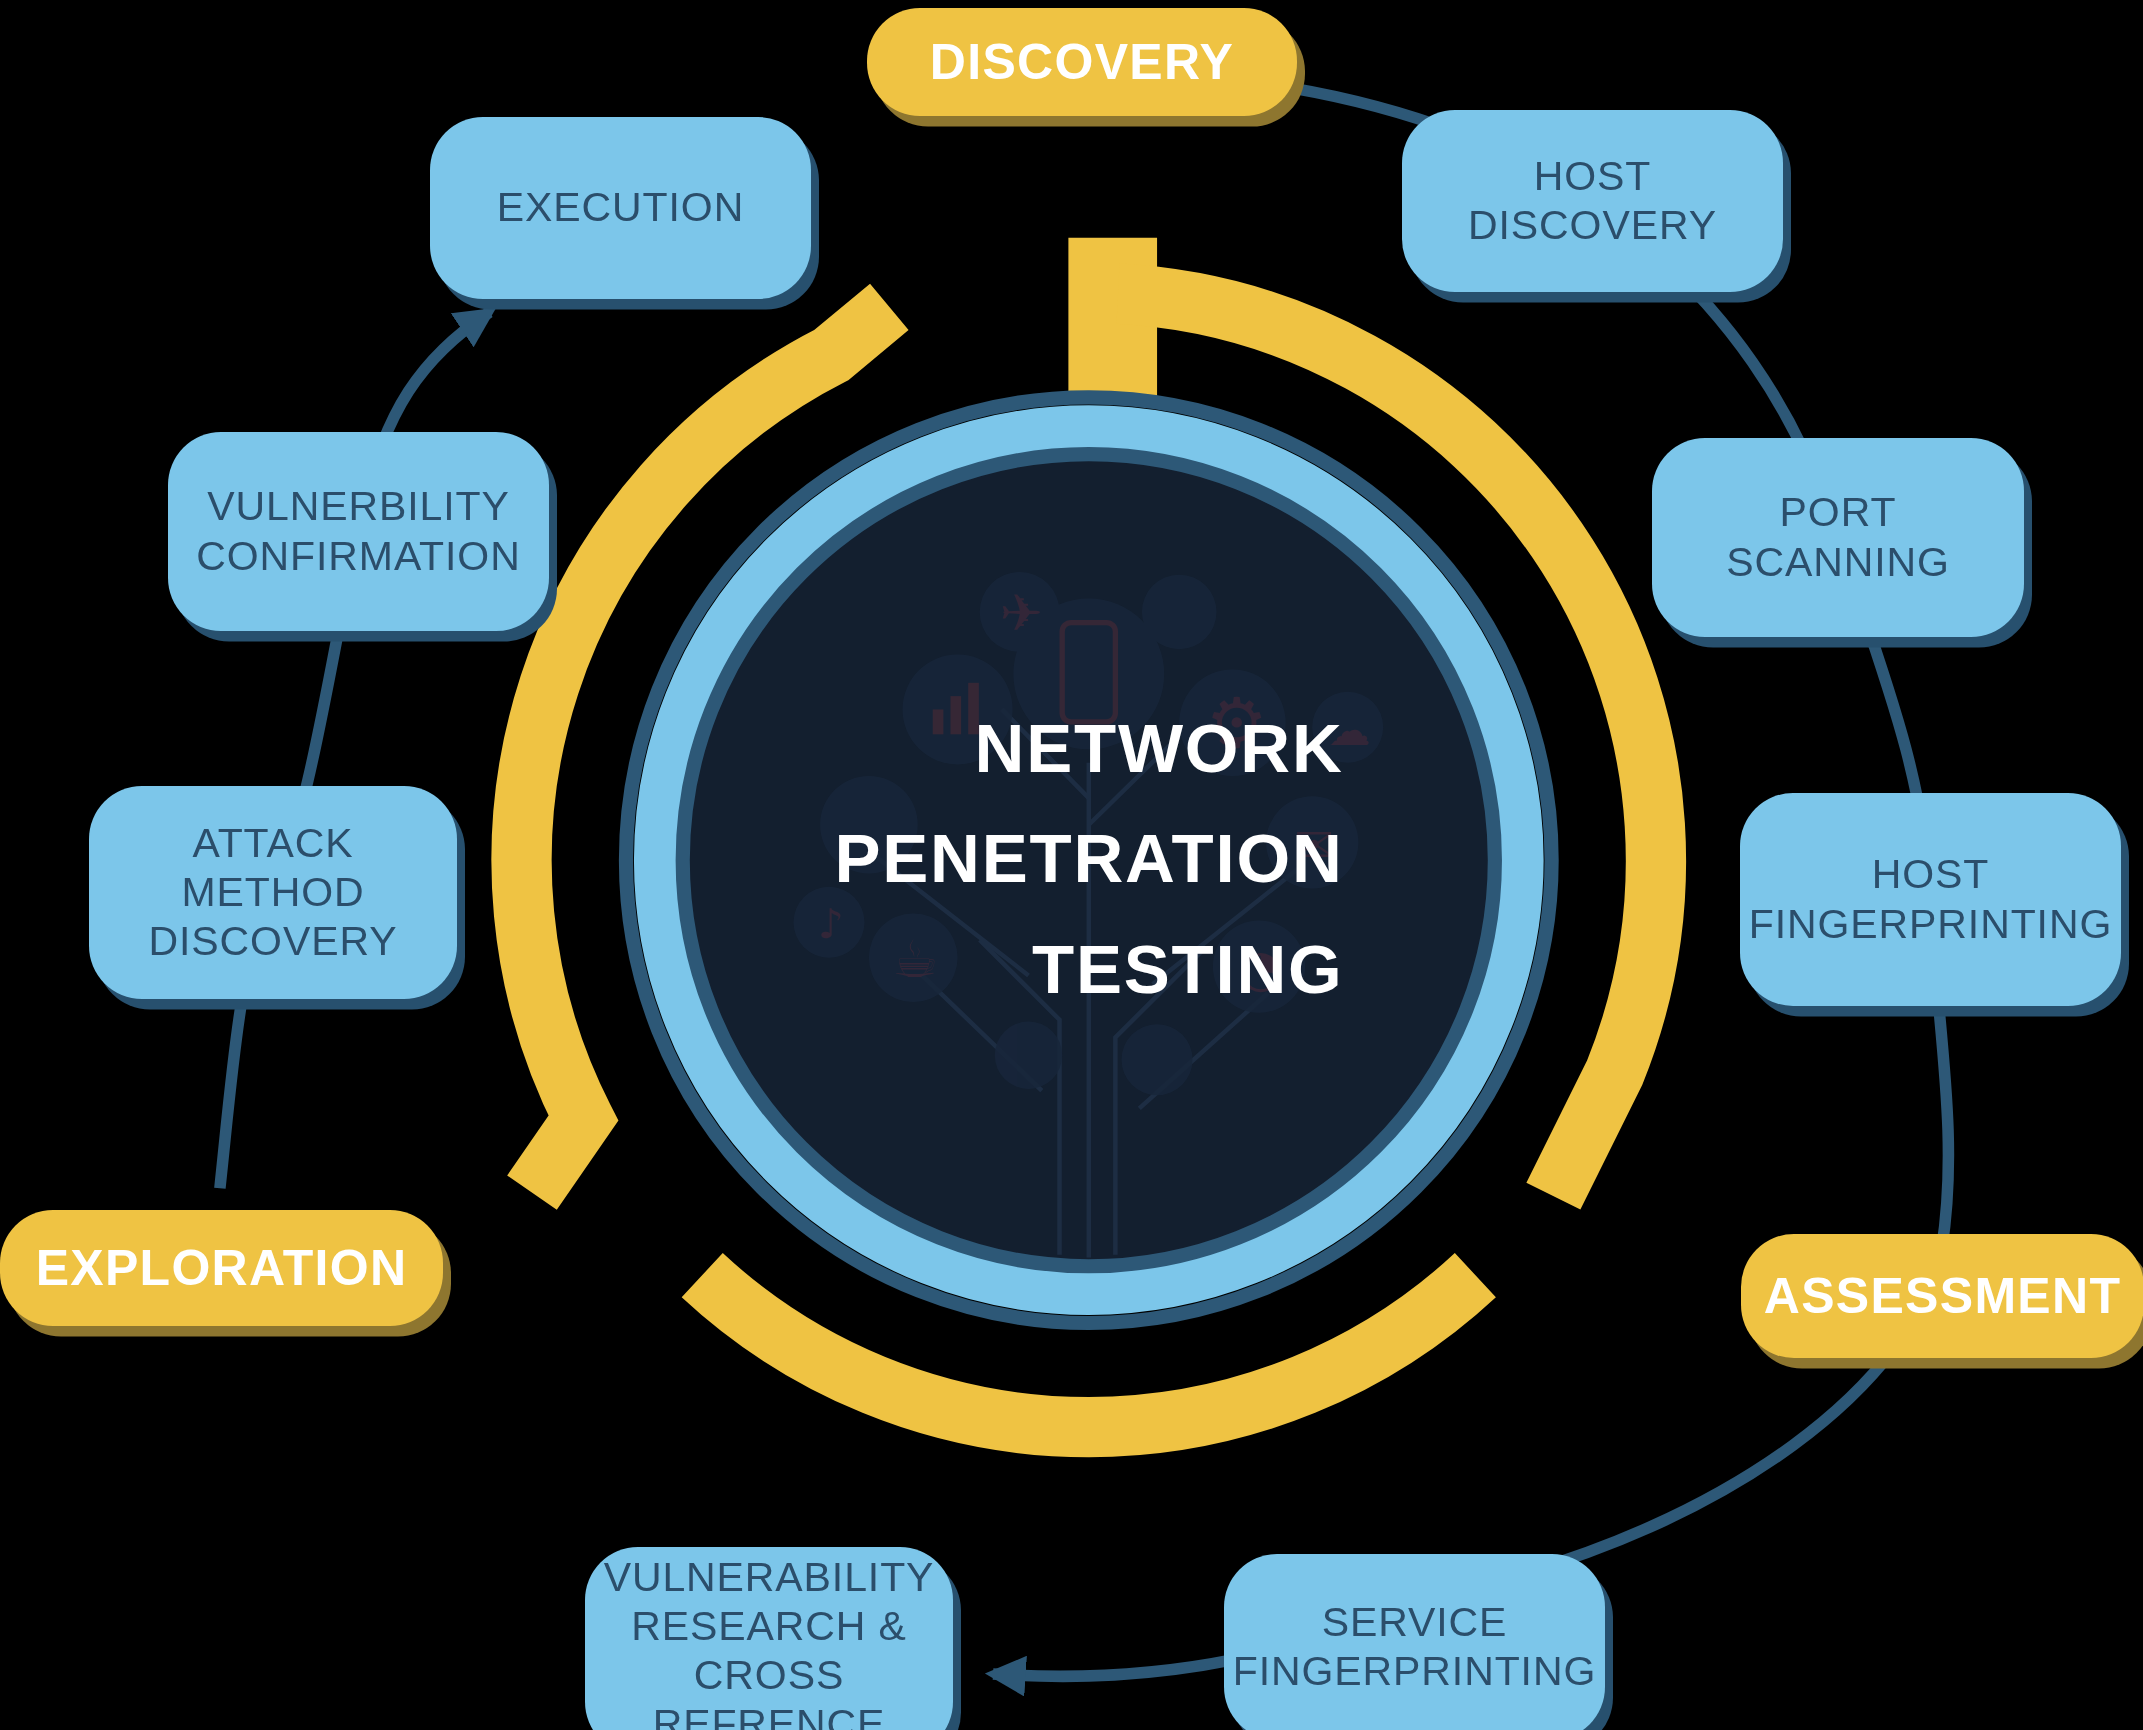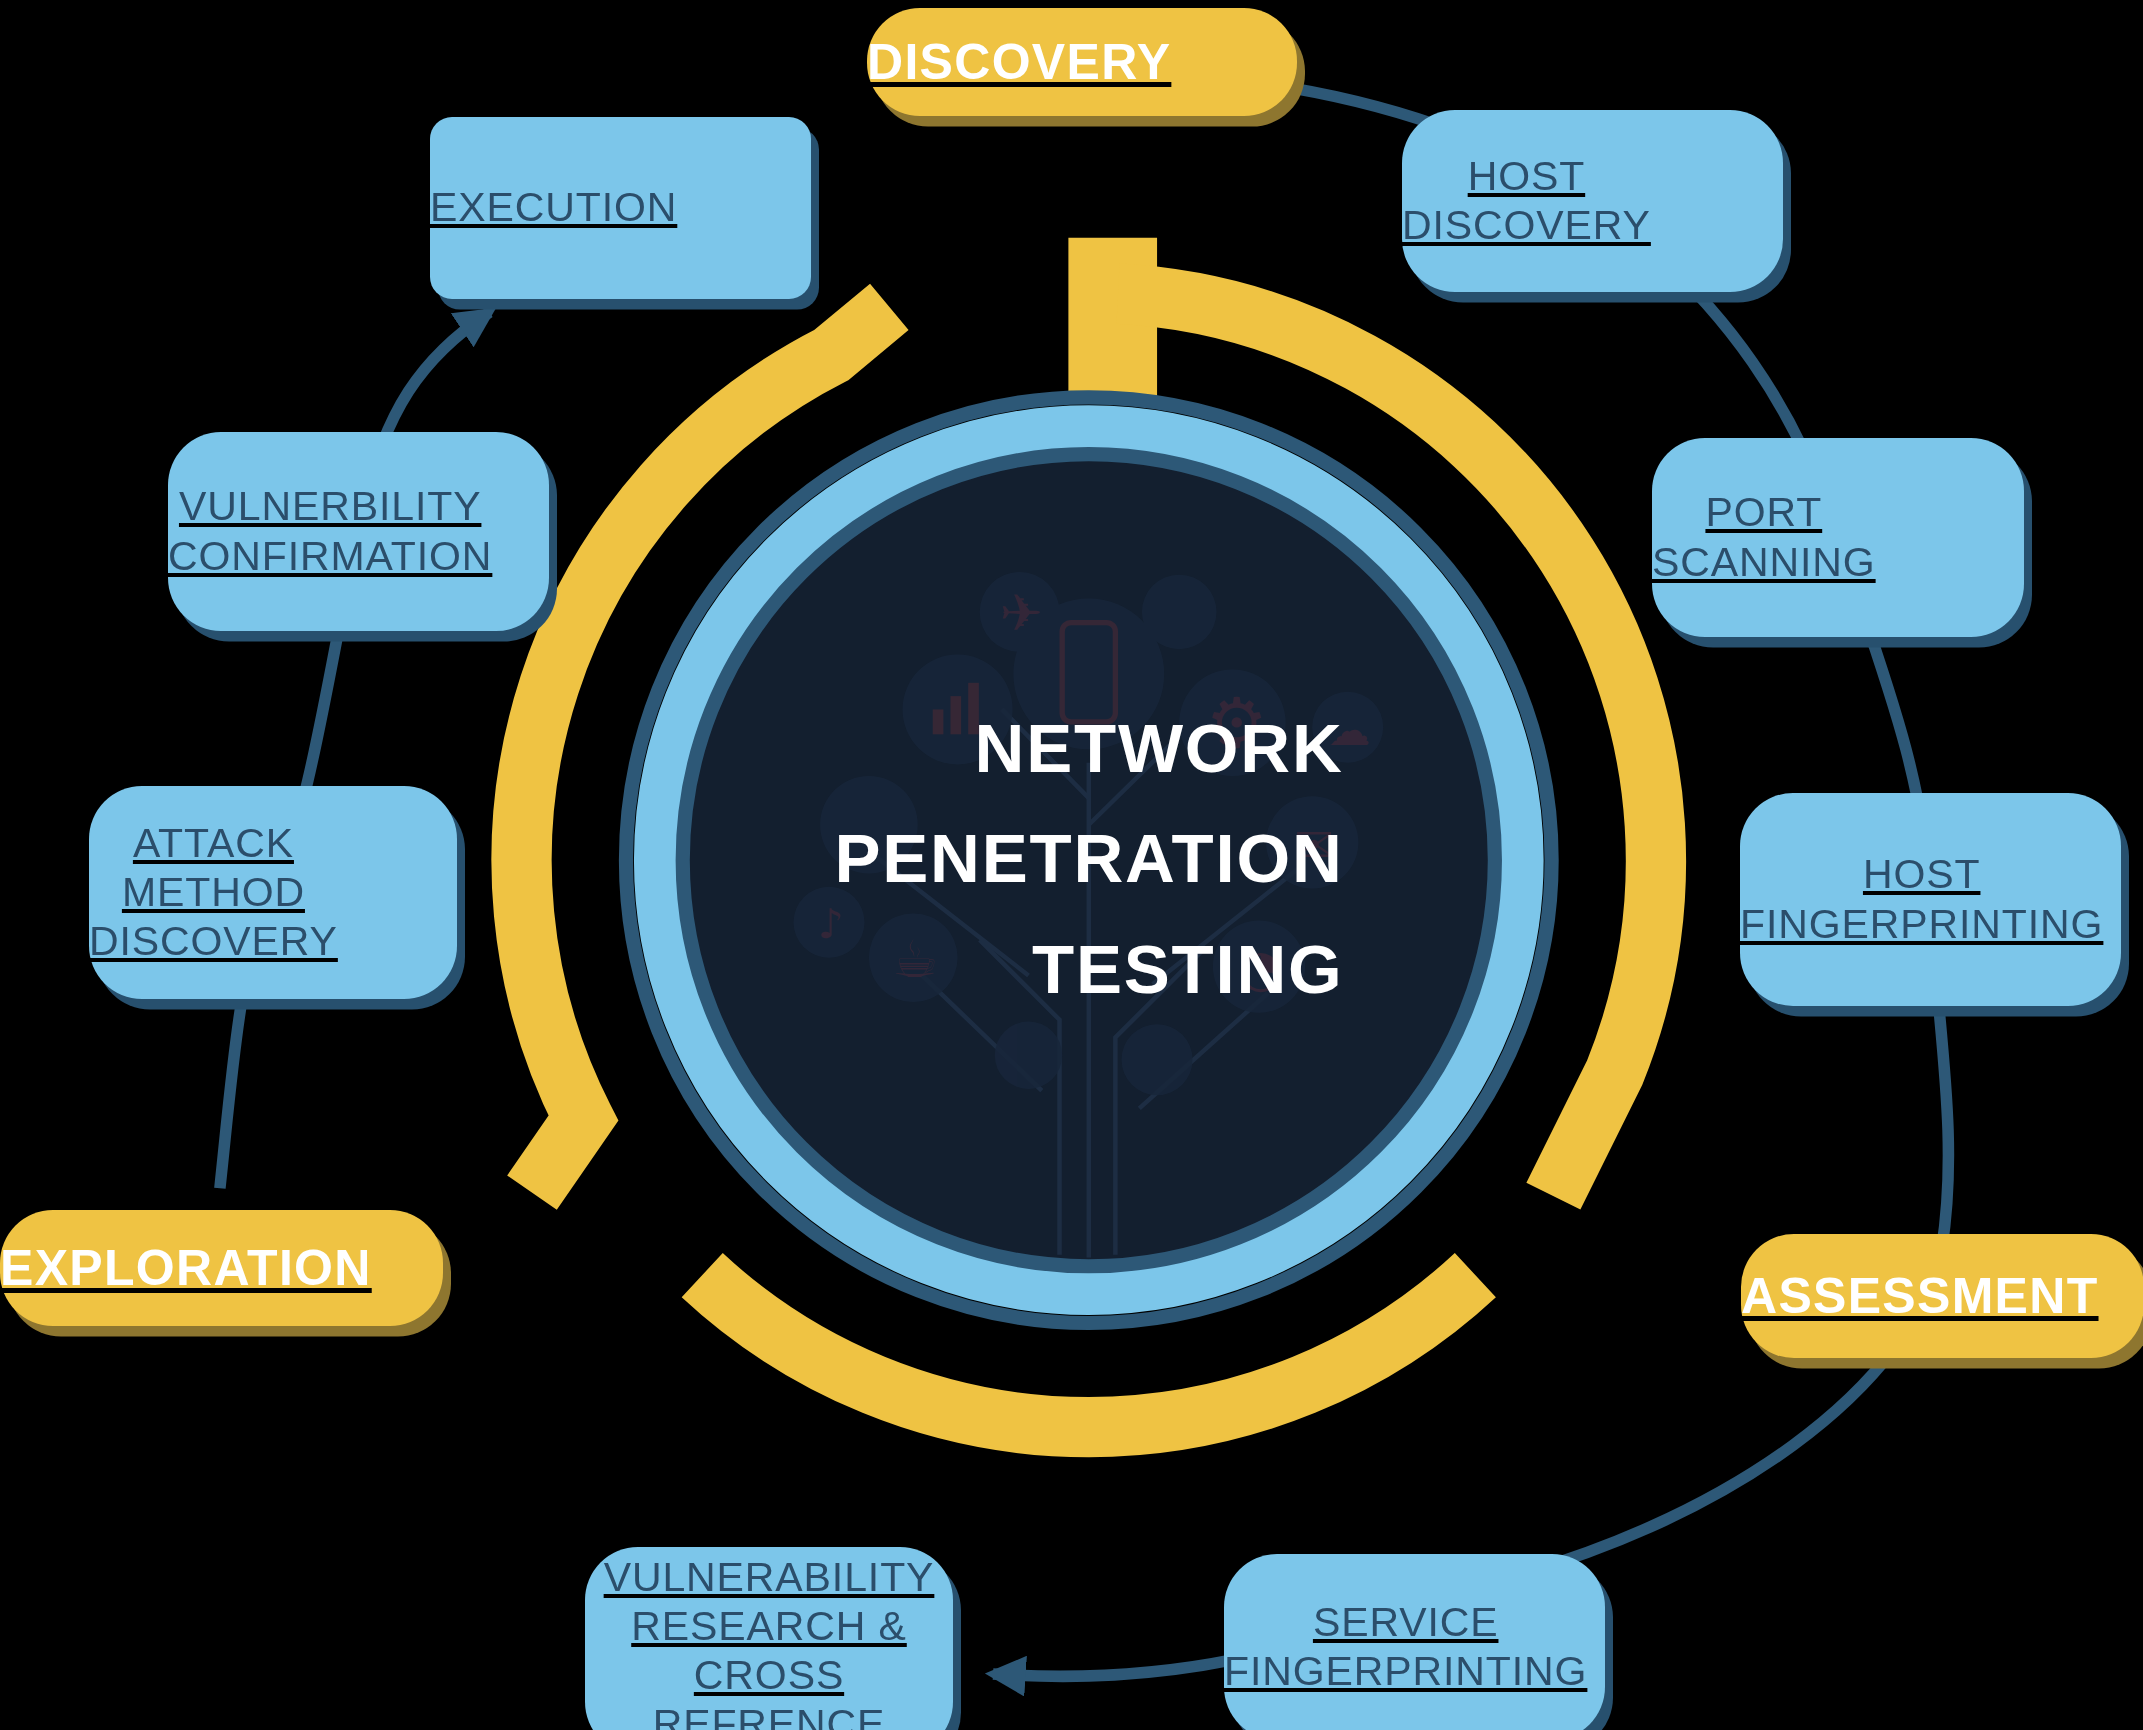--- a/index.html
+++ b/index.html
@@ -7,25 +7,24 @@
     position:relative;
     width:2143px; height:1731px;
     background:#000000;
     overflow:hidden;
     font-family:"Liberation Sans", sans-serif;
   }
   #diagram-svg { position:absolute; left:0; top:0; }
 
   .node {
     position:absolute;
-    display:flex; align-items:center; 
+    display:flex; align-items:center; justify-content:center;
     background:#7CC6EA;
     border-radius:53px;
     box-shadow:8px 10.6px 0 #27506E;
-    text-decoration:underline;
   }
   .node.phase {
     background:#EFC343;
     box-shadow:8px 10.6px 0 #8E762F;
   }
   .node-label {
     font-size:41px; line-height:1.2; font-weight:400;
     color:#2B4E6B; text-align:center;
     white-space:pre-line; letter-spacing:0.9px;
     font-family:"Liberation Sans", sans-serif;
@@ -132,21 +131,21 @@
         <text x="937" y="1058" font-size="46">♪</text>
         <text x="1522" y="840" font-size="48">☁</text>
       </g>
     </g>
   </svg>
 
   <div class="node phase" style="left:867px; top:8px; width:430px; height:108px;">
     <span class="node-label">DISCOVERY</span>
   </div>
 
-  <div class="node" style="left:430px; top:117px; width:381px; height:182px;border-radius:22px;">
+  <div class="node" style="left:430px; top:117px; width:381px; height:182px;">
     <span class="node-label">EXECUTION</span>
   </div>
 
   <div class="node" style="left:1402px; top:110px; width:381px; height:182px;">
     <span class="node-label">HOST
 DISCOVERY</span>
   </div>
 
   <div class="node" style="left:168px; top:432px; width:381px; height:199px;">
     <span class="node-label">VULNERBILITY

